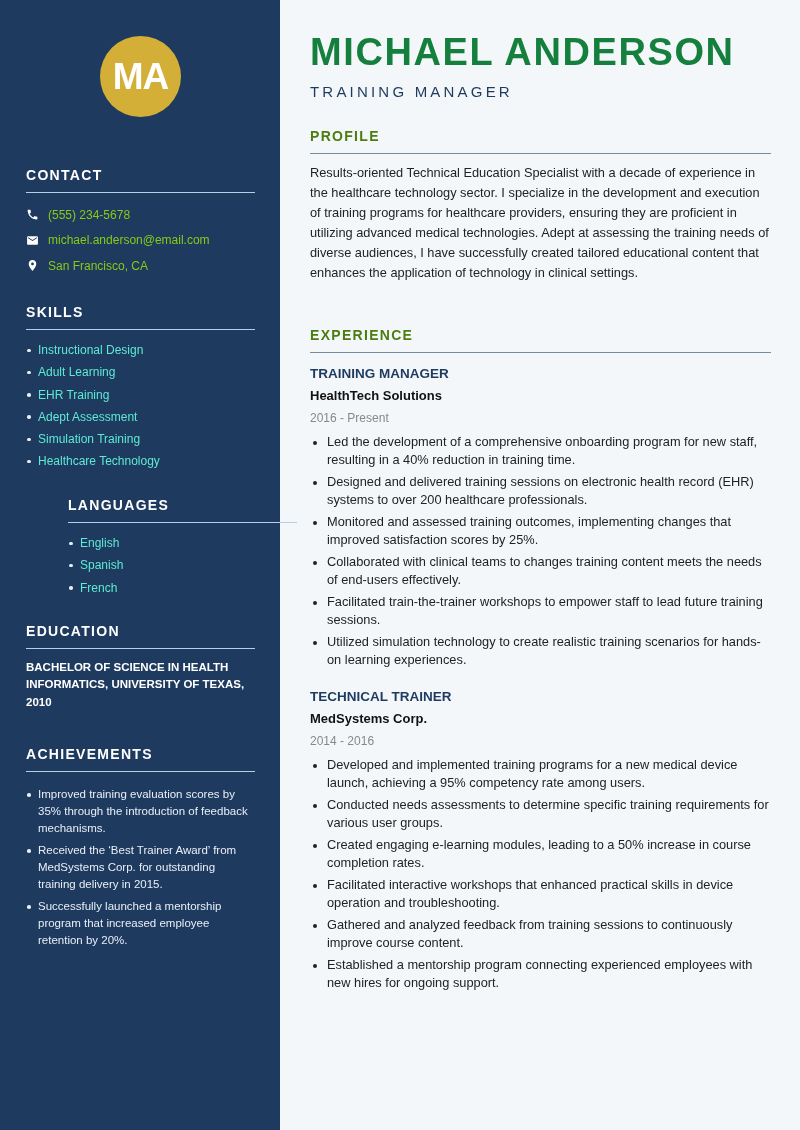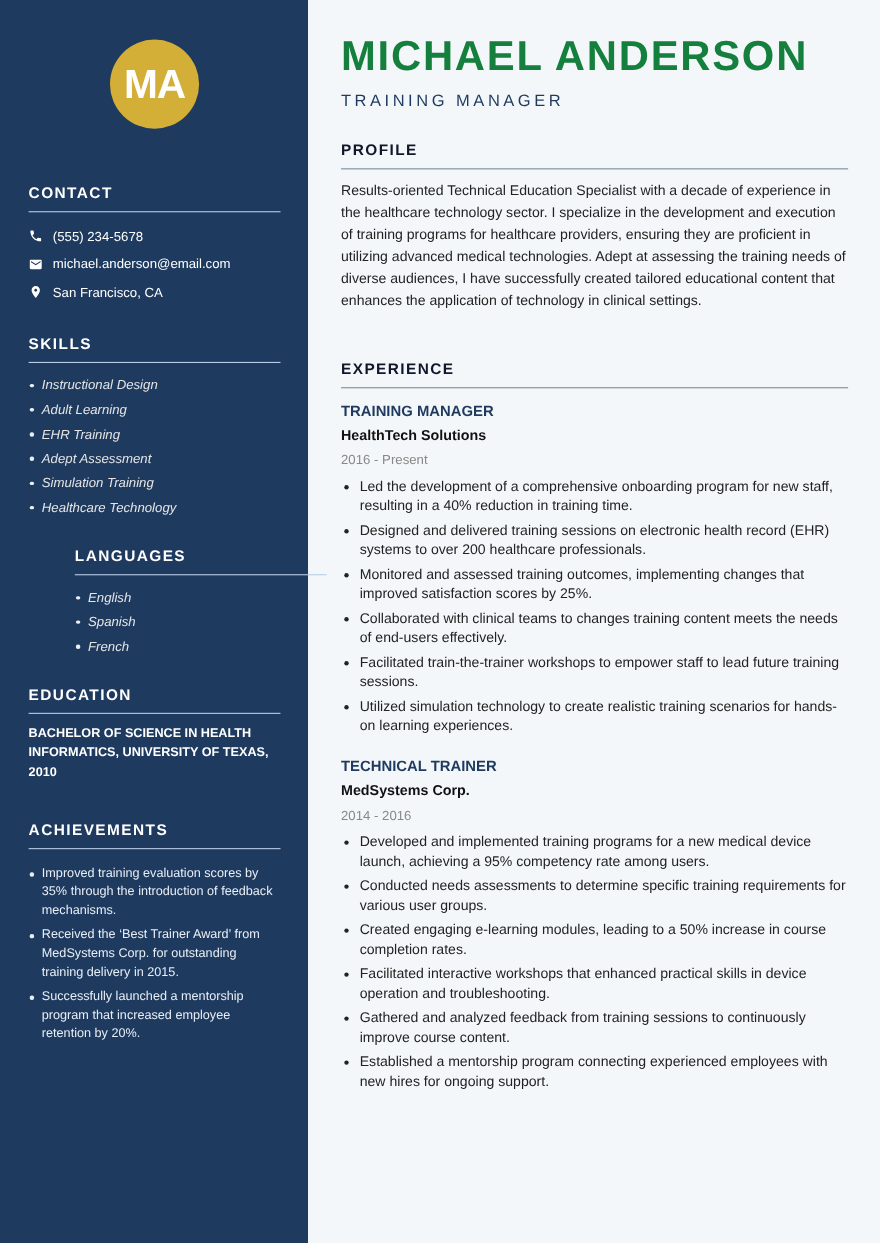--- a/index.html
+++ b/index.html
@@ -27,31 +27,31 @@
   }
   .side-section { position: absolute; left: 26px; width: 229px; }
   .side-heading {
     font-size: 14px; font-weight: bold; letter-spacing: 1.3px;
     color: #ffffff; padding-bottom: 9px;
     border-bottom: 1.5px solid #b9cde6;
   }
   .contact-list { list-style: none; margin-top: 9px; }
   .contact-list li {
     display: flex; align-items: center; height: 25.5px;
-    font-size: 12px; color: #ffffff;
+    font-size: 12px; color: #84cc16;
   }
   .contact-list .ic {
     width: 13px; height: 13px; margin-right: 9px;
     display: inline-flex; align-items: center; justify-content: center;
   }
   .contact-list svg { width: 13px; height: 13px; fill: #ffffff; }
   .bullets { list-style: none; margin-top: 9px; }
   .bullets li {
     position: relative; padding-left: 12px;
-    font-size: 12px; line-height: 22.3px; color: #e5e5e5; font-style: italic;
+    font-size: 12px; line-height: 22.3px; color: #5eead4;
   }
   .bullets li::before {
     content: ""; position: absolute; left: 1px; top: 9.5px;
     width: 3.5px; height: 3.5px; border-radius: 50%; background: #e8eef6;
   }
   .edu-text {
     margin-top: 10px; font-size: 11.5px; font-weight: bold;
     line-height: 17.3px; color: #ffffff;
   }
   .ach-list { list-style: none; margin-top: 14px; }
@@ -71,21 +71,21 @@
     font-size: 38px; font-weight: bold; letter-spacing: 1.6px;
     color: #15803d; white-space: nowrap;
   }
   .title {
     position: absolute; top: 83px; left: 0;
     font-size: 15px; letter-spacing: 3.2px; color: #1e3a5f; white-space: nowrap;
   }
   .main-heading {
     position: absolute; left: 0; width: 461px;
     font-size: 14px; font-weight: bold; letter-spacing: 1.3px;
-    color: #0f172a; padding-bottom: 9px;
+    color: #4d7c0f; padding-bottom: 9px;
     border-bottom: 1.5px solid #7a8aa0;
   }
   .profile-text {
     position: absolute; left: 0; top: 163px; width: 461px;
     font-size: 12.8px; line-height: 20px; color: #222222;
   }
   .job { position: absolute; left: 0; width: 461px; }
   .job-title { font-size: 13.5px; font-weight: bold; color: #1e3a5f; height: 22px; line-height: 22px; }
   .job-company { font-size: 13px; font-weight: bold; color: #111111; height: 22px; line-height: 22px; font-weight: 600; }
   .job-dates { font-size: 12px; color: #888888; height: 22px; line-height: 22px; }

